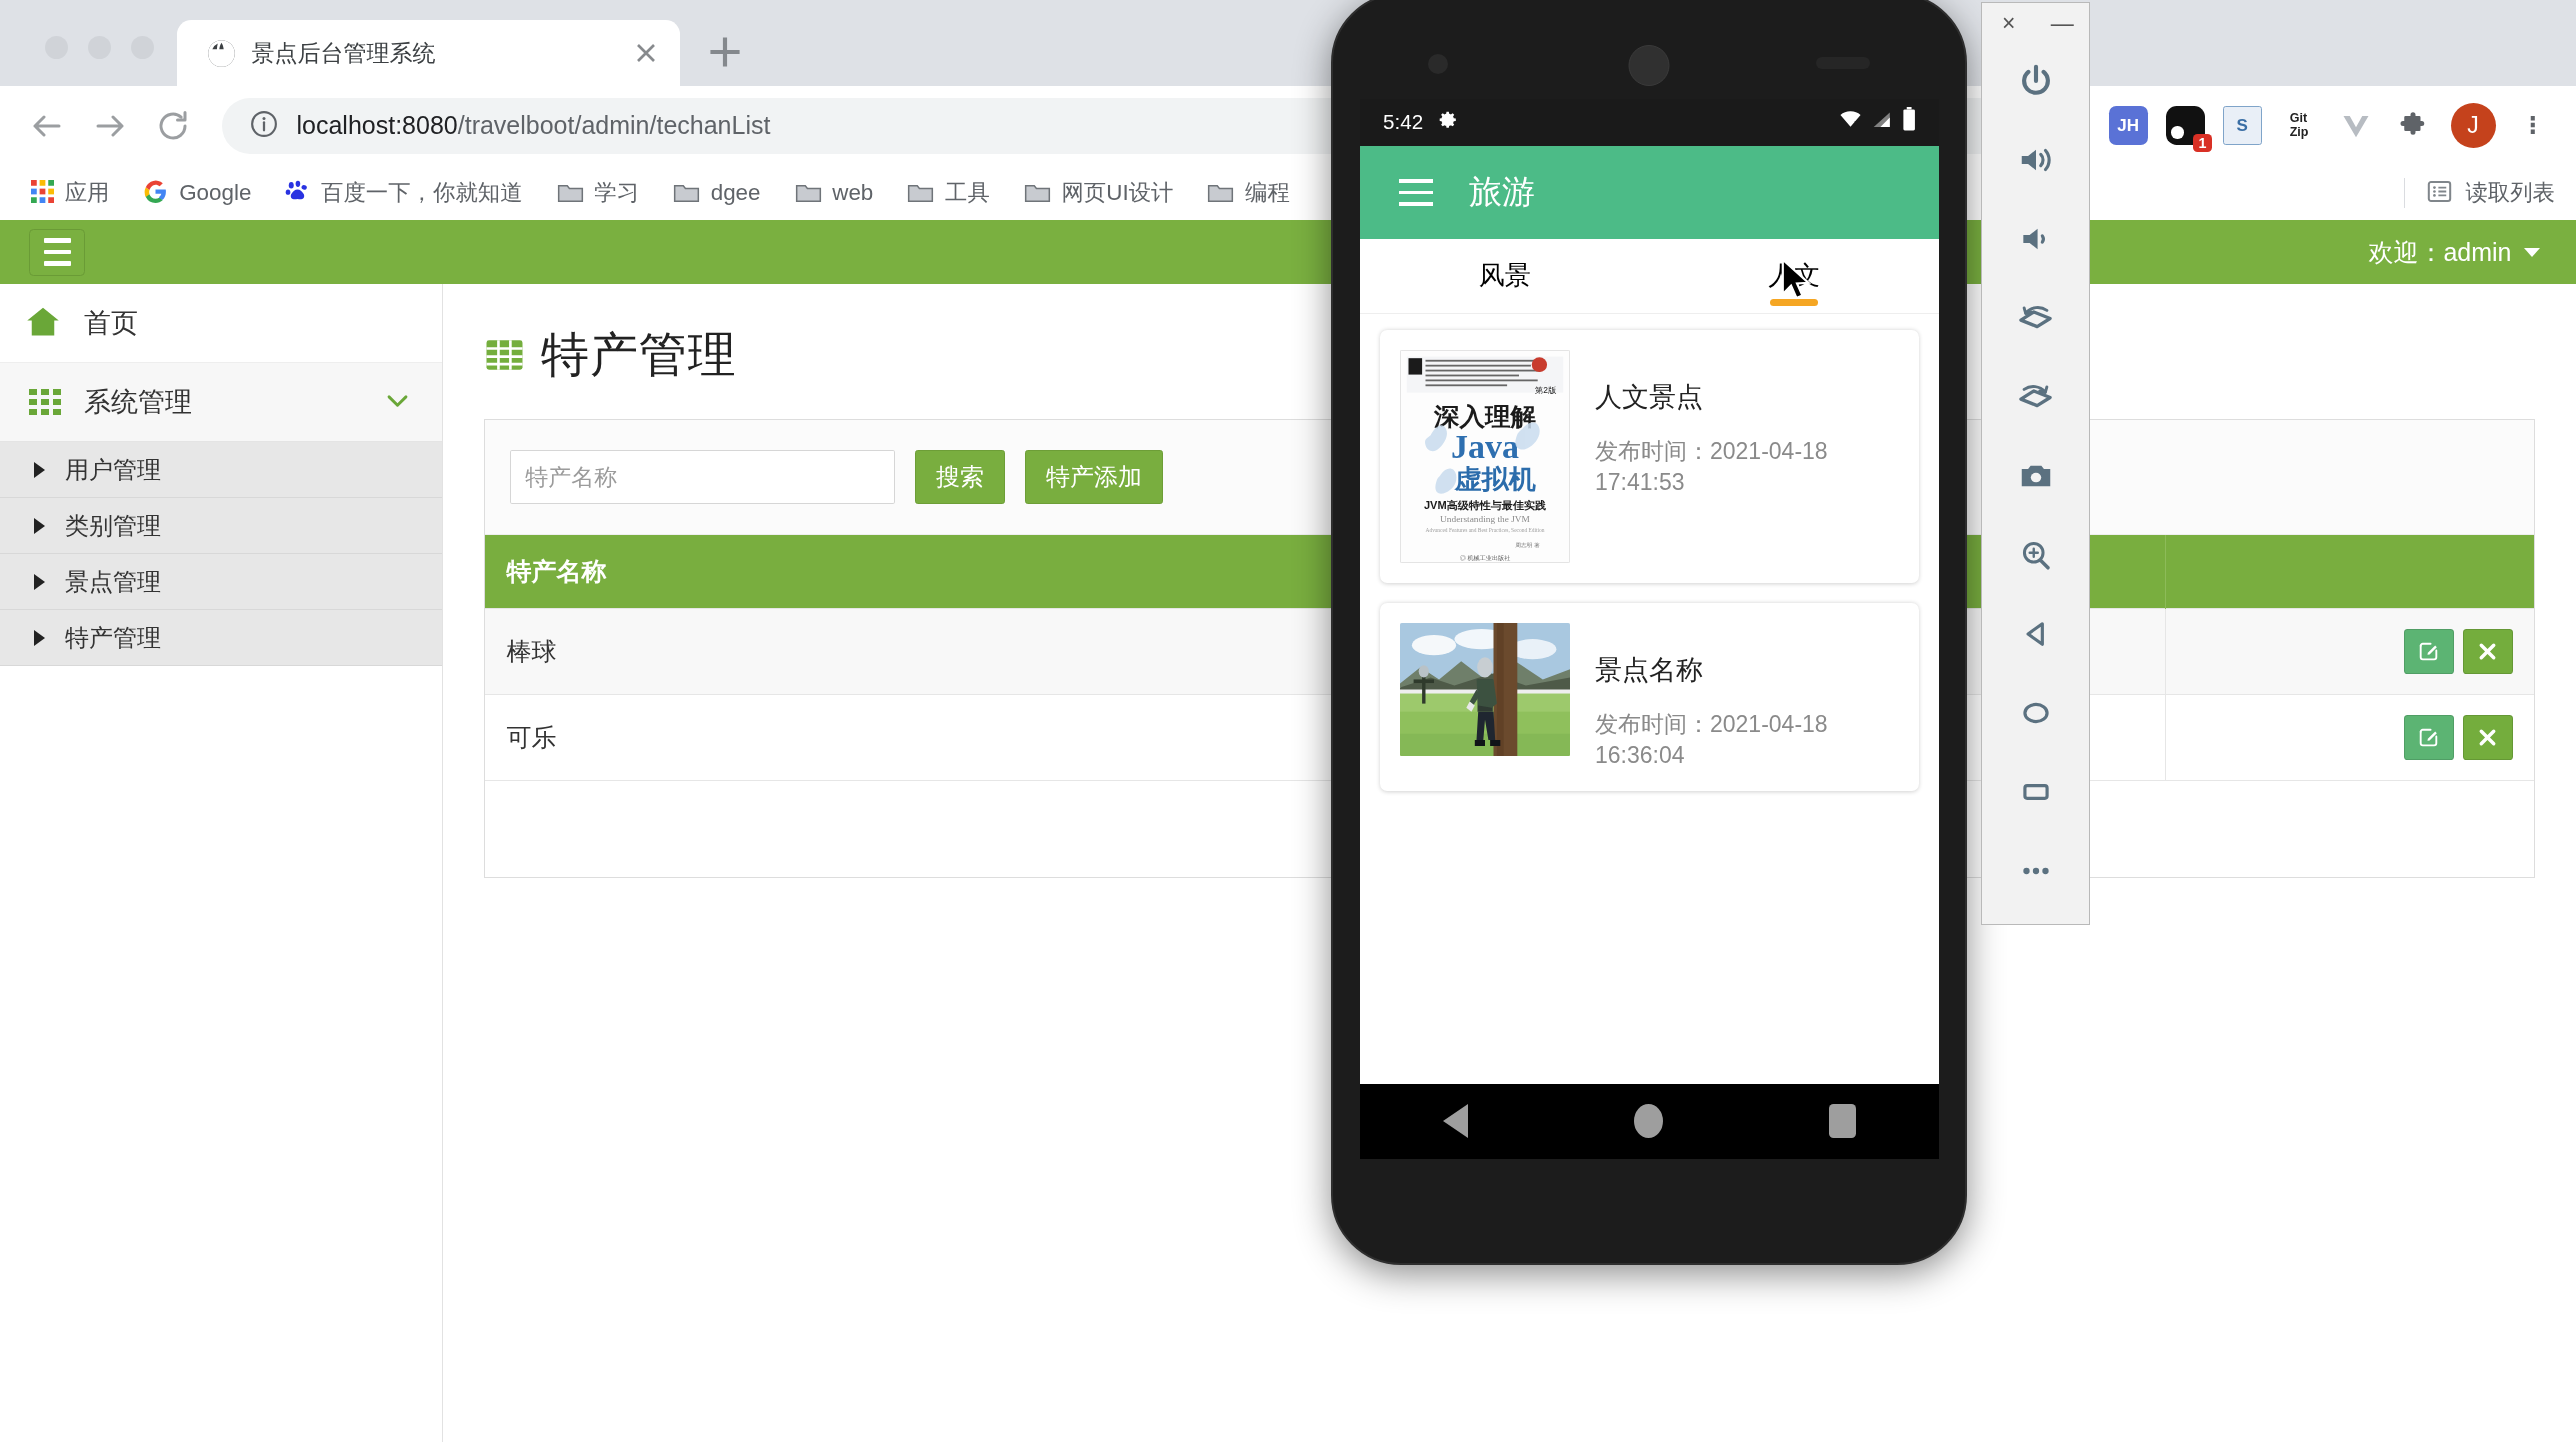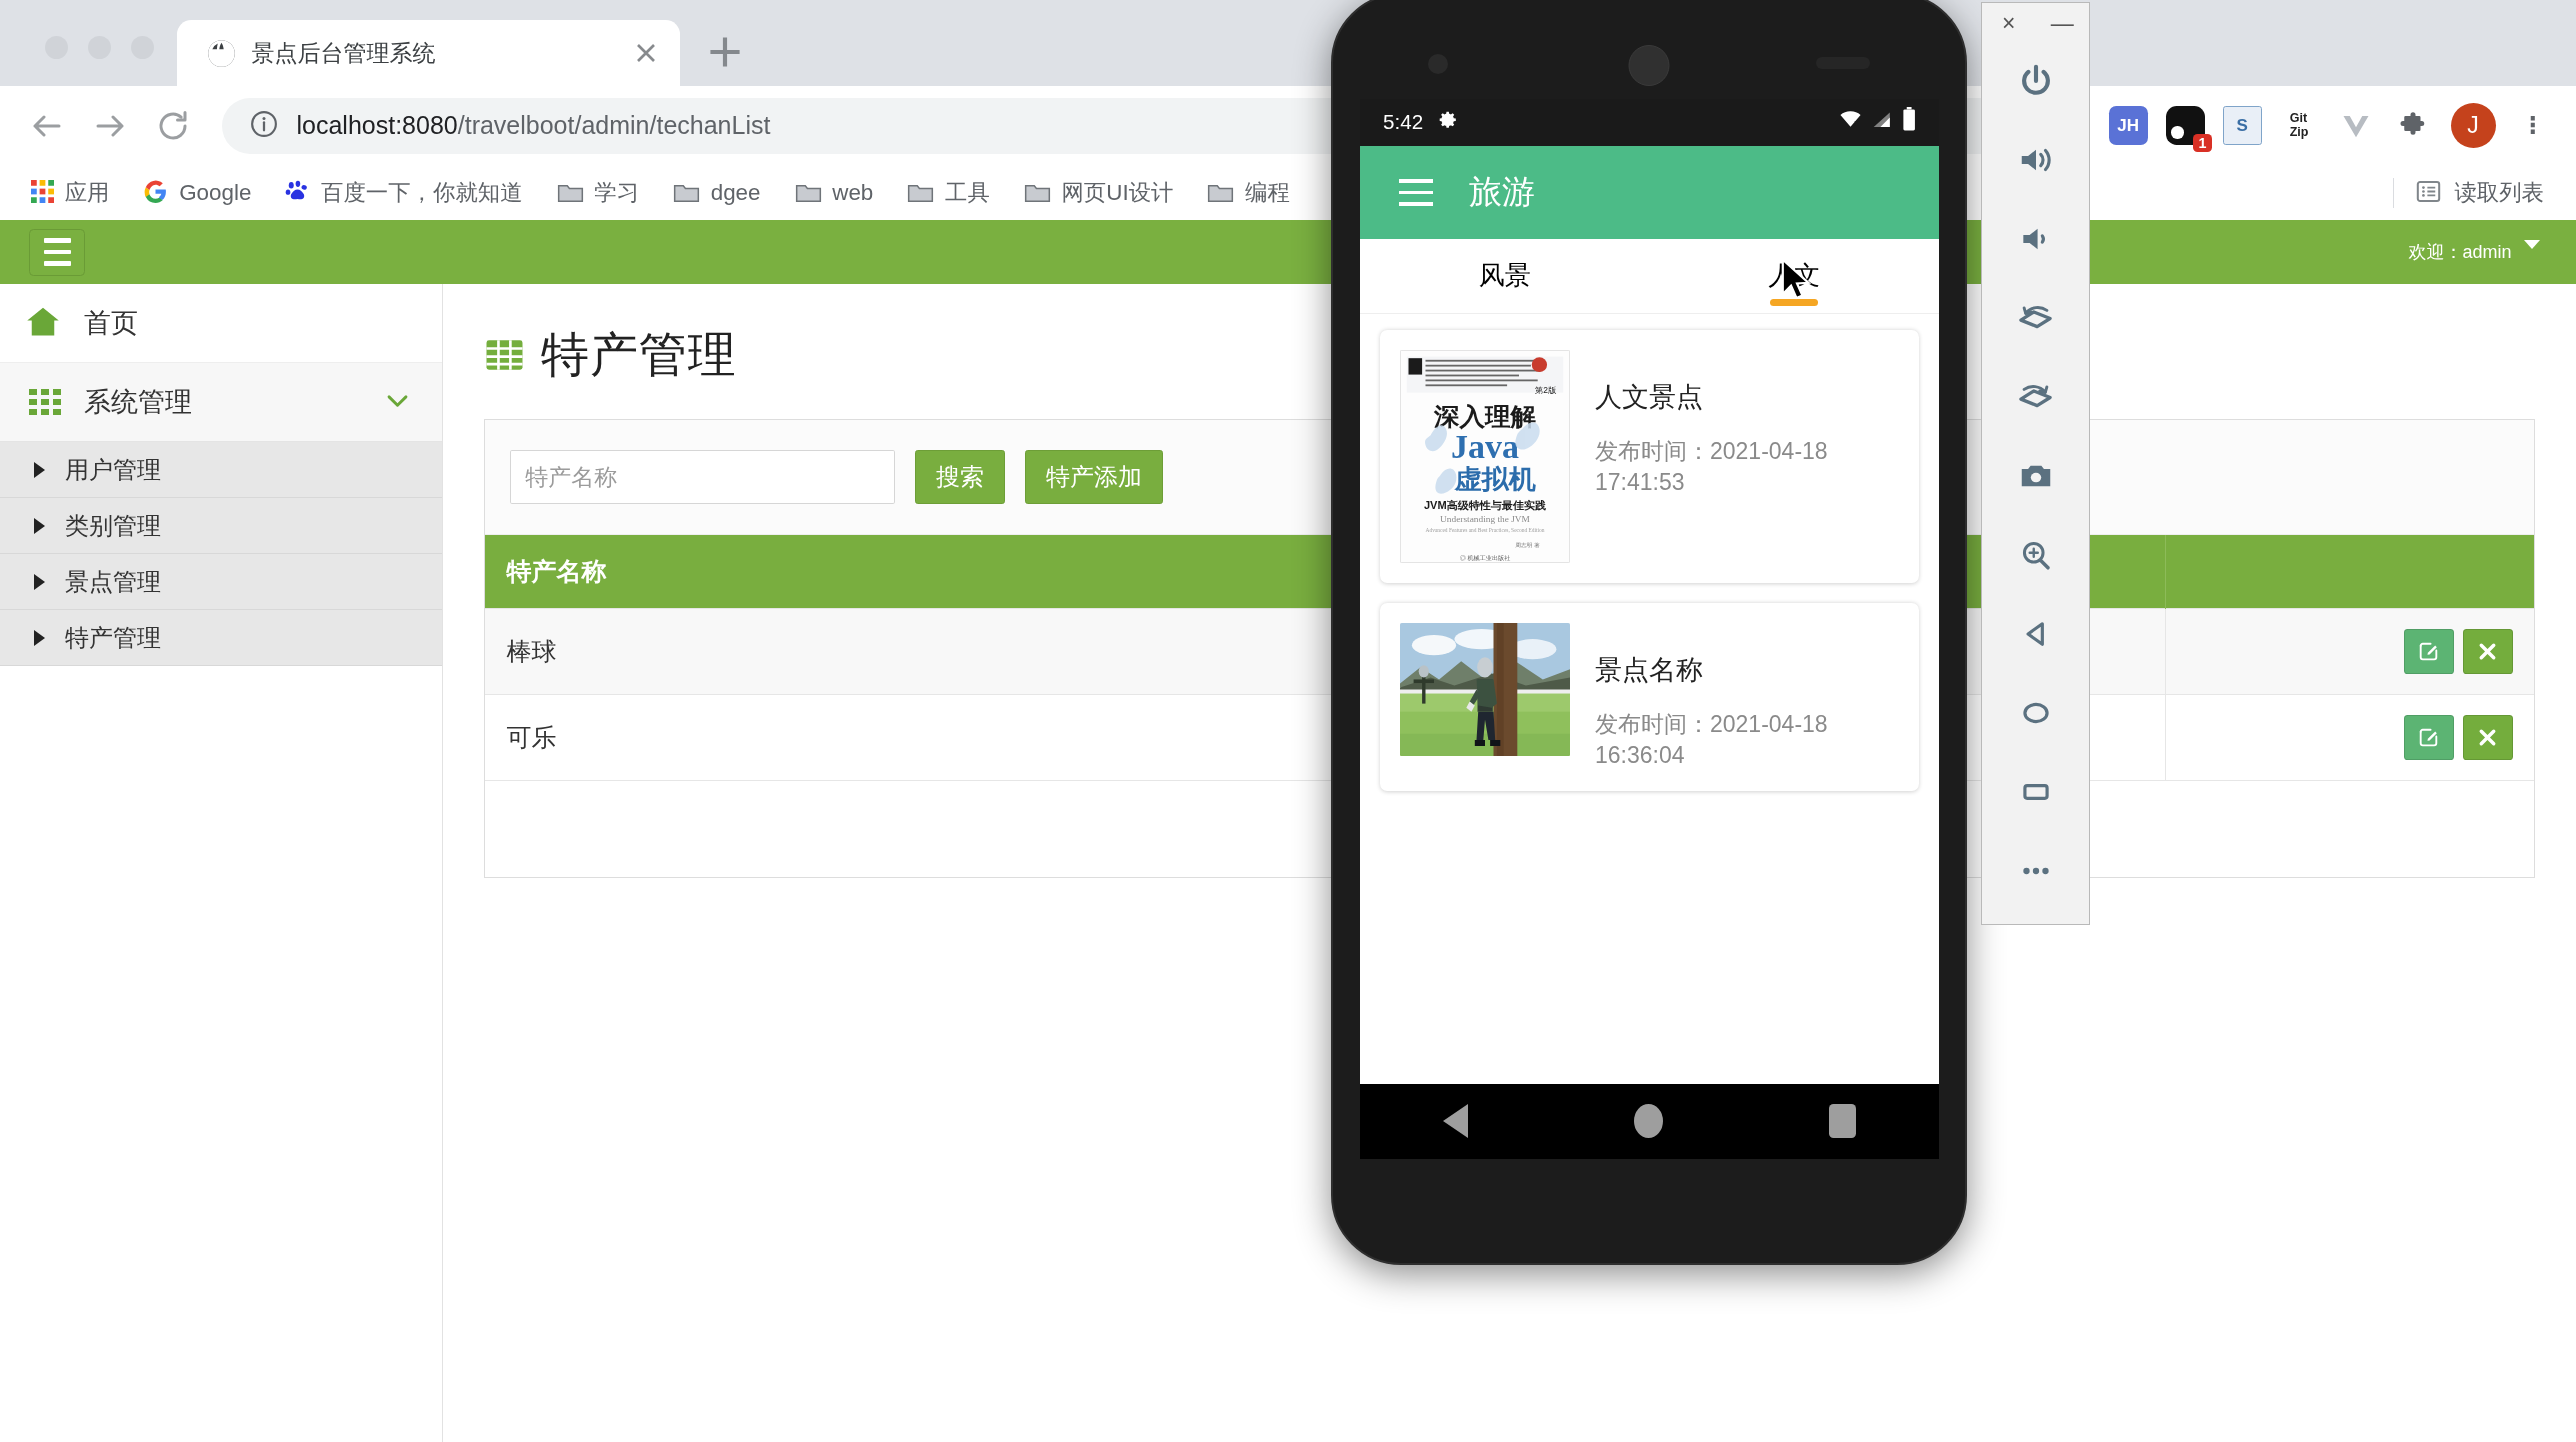--- a/index.html
+++ b/index.html
@@ -51,37 +51,37 @@
          font-weight: 700; color: #fff; position: relative; flex: none; }
 
   .bookmarks {
     height: 56px; background: #ffffff; display: flex; align-items: center;
     gap: 4px; padding: 0 16px; border-bottom: 0.9px solid #e8eaed;
     position: relative;
   }
   .bmk { display: flex; align-items: center; gap: 10.7px; padding: 0 15px; height: 43px; flex: none; }
   .bmk-label { font-size: 22.4px; color: #5f6368; white-space: nowrap; }
   .folder-ico { width: 27px; height: 21.5px; flex: none; }
-  .reading-list { position: absolute; right: 32px; display: flex; align-items: center; gap: 12.5px; }
+  .reading-list { position: absolute; right: 21px; display: flex; align-items: center; gap: 12.5px; }
   .bmk-sep { width: 0.9px; height: 30px; background: #dadce0; margin-right: 9px; }
 
   
   #page { position: absolute; top: 220px; left: 0; right: 0; bottom: 0; background: #fff; }
   .adm-header {
     height: 64px; background: #7ab040;
     display: flex; align-items: center; justify-content: space-between;
     padding: 0 36px 0 29px;
   }
   .burger {
     width: 56px; height: 47px; border: 0.9px solid #6a9b36; border-radius: 4.5px;
     display: flex; flex-direction: column; justify-content: center;
     align-items: center; gap: 7.2px; background: #7ab040;
   }
   .burger i { display: block; width: 27px; height: 4.5px; background: #fff; border-radius: 0.9px; }
-  .welcome { color: #fff; font-size: 18px; display: flex; gap: 12.5px; }
+  .welcome { color: #fff; font-size: 25px; display: flex; align-items: center; gap: 12.5px; }
   .caret-dn {
     width: 0; height: 0; border-left: 8px solid transparent;
     border-right: 8px solid transparent; border-top: 9px solid #fff;
   }
 
   .adm-body { display: flex; height: calc(100% - 64px); }
 
   .sidebar { width: 443px; flex: none; border-right: 0.9px solid #e2e2e2; background: #fff; }
   .side-home {
     height: 79px; display: flex; align-items: center; gap: 23px;

